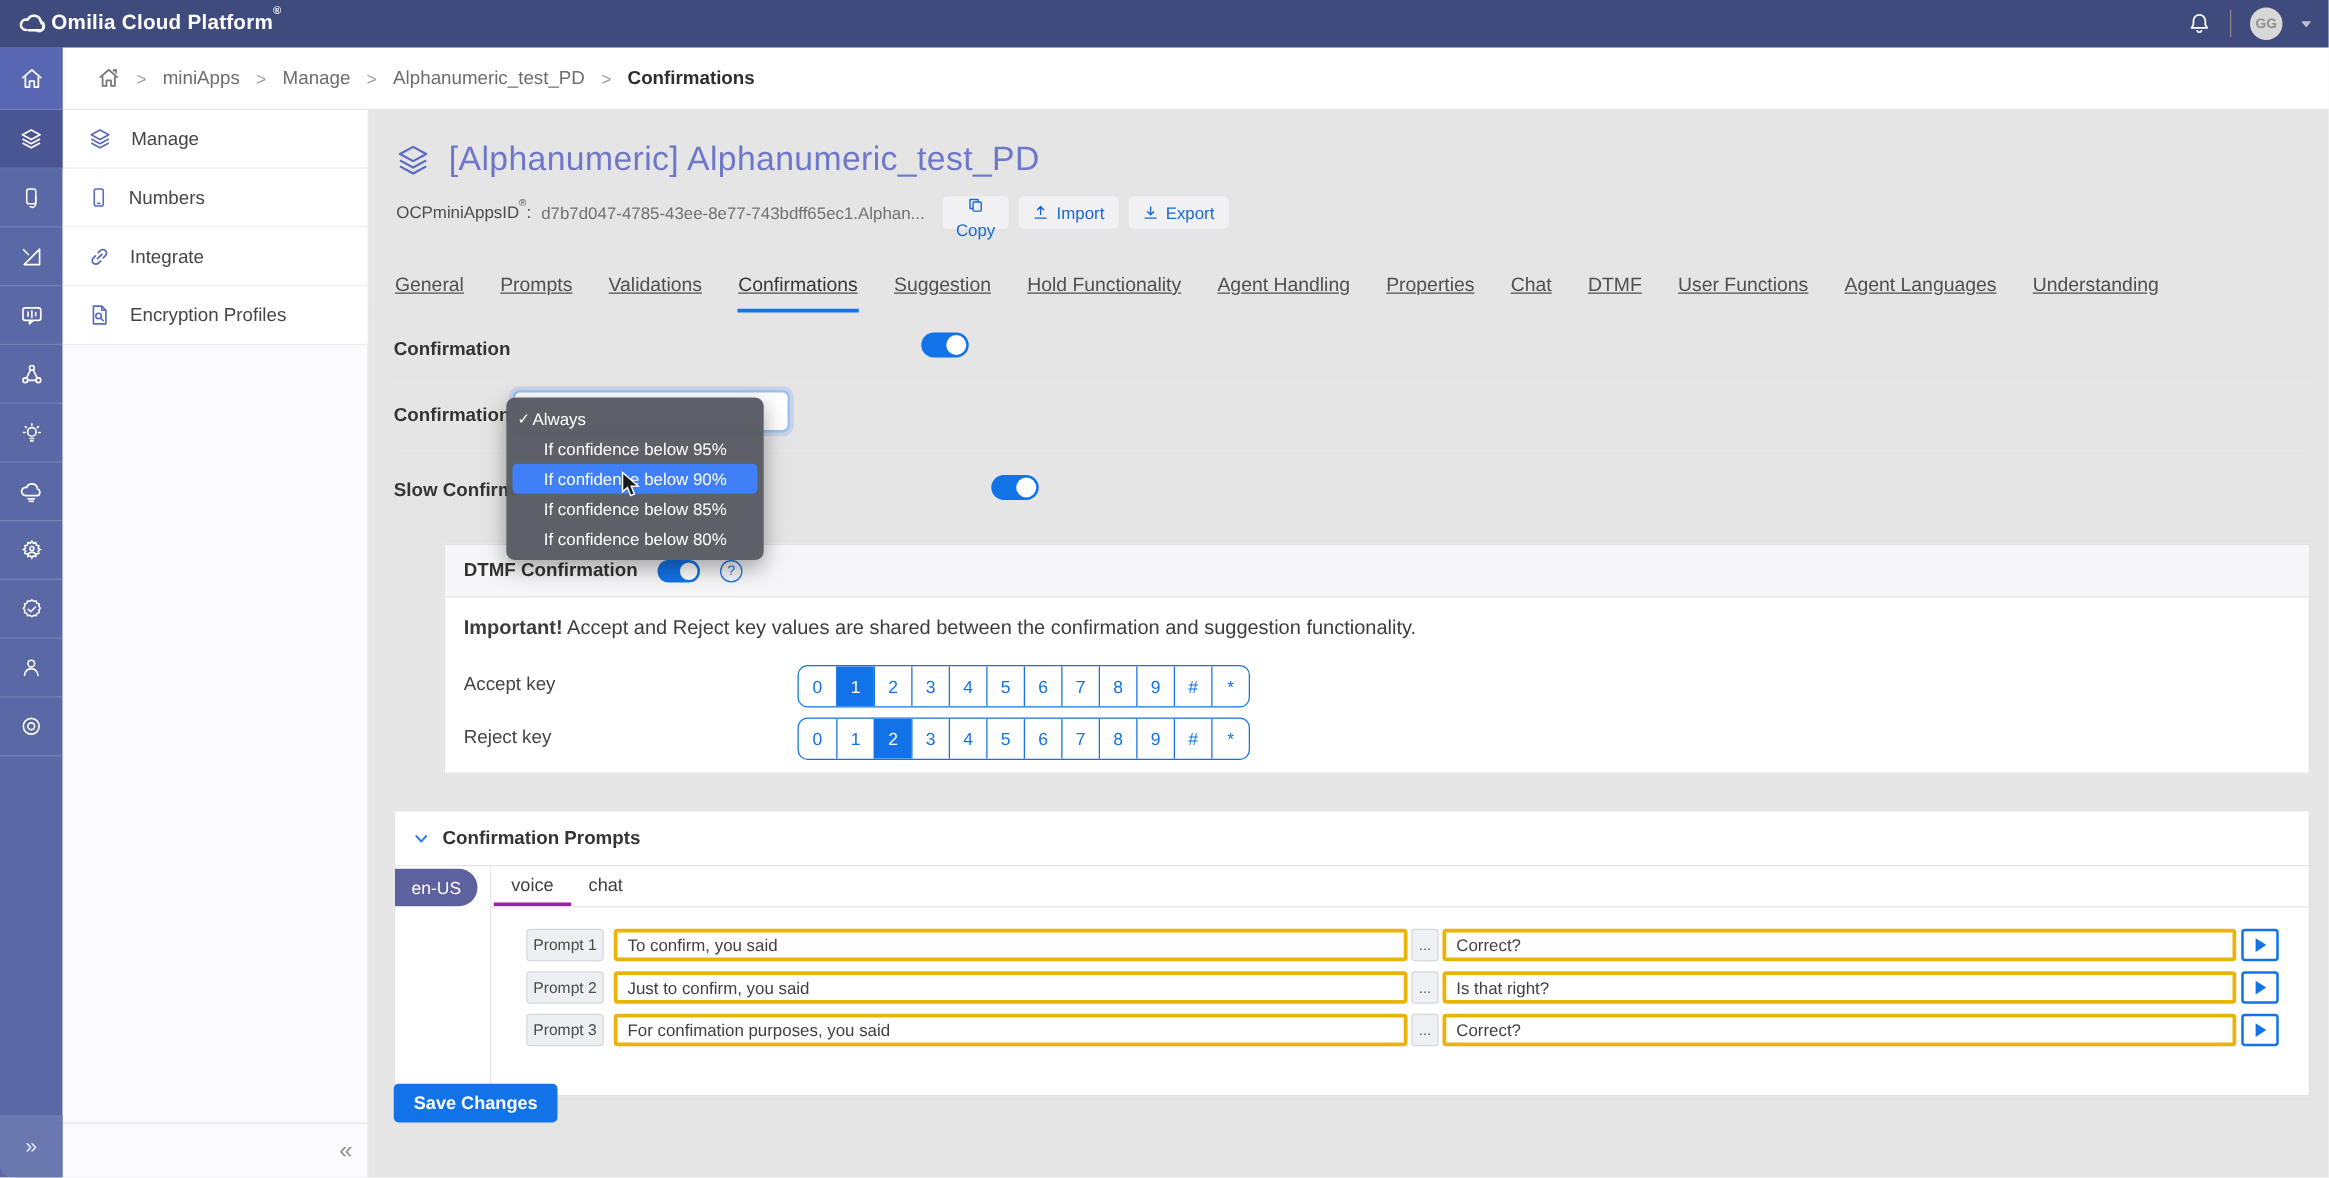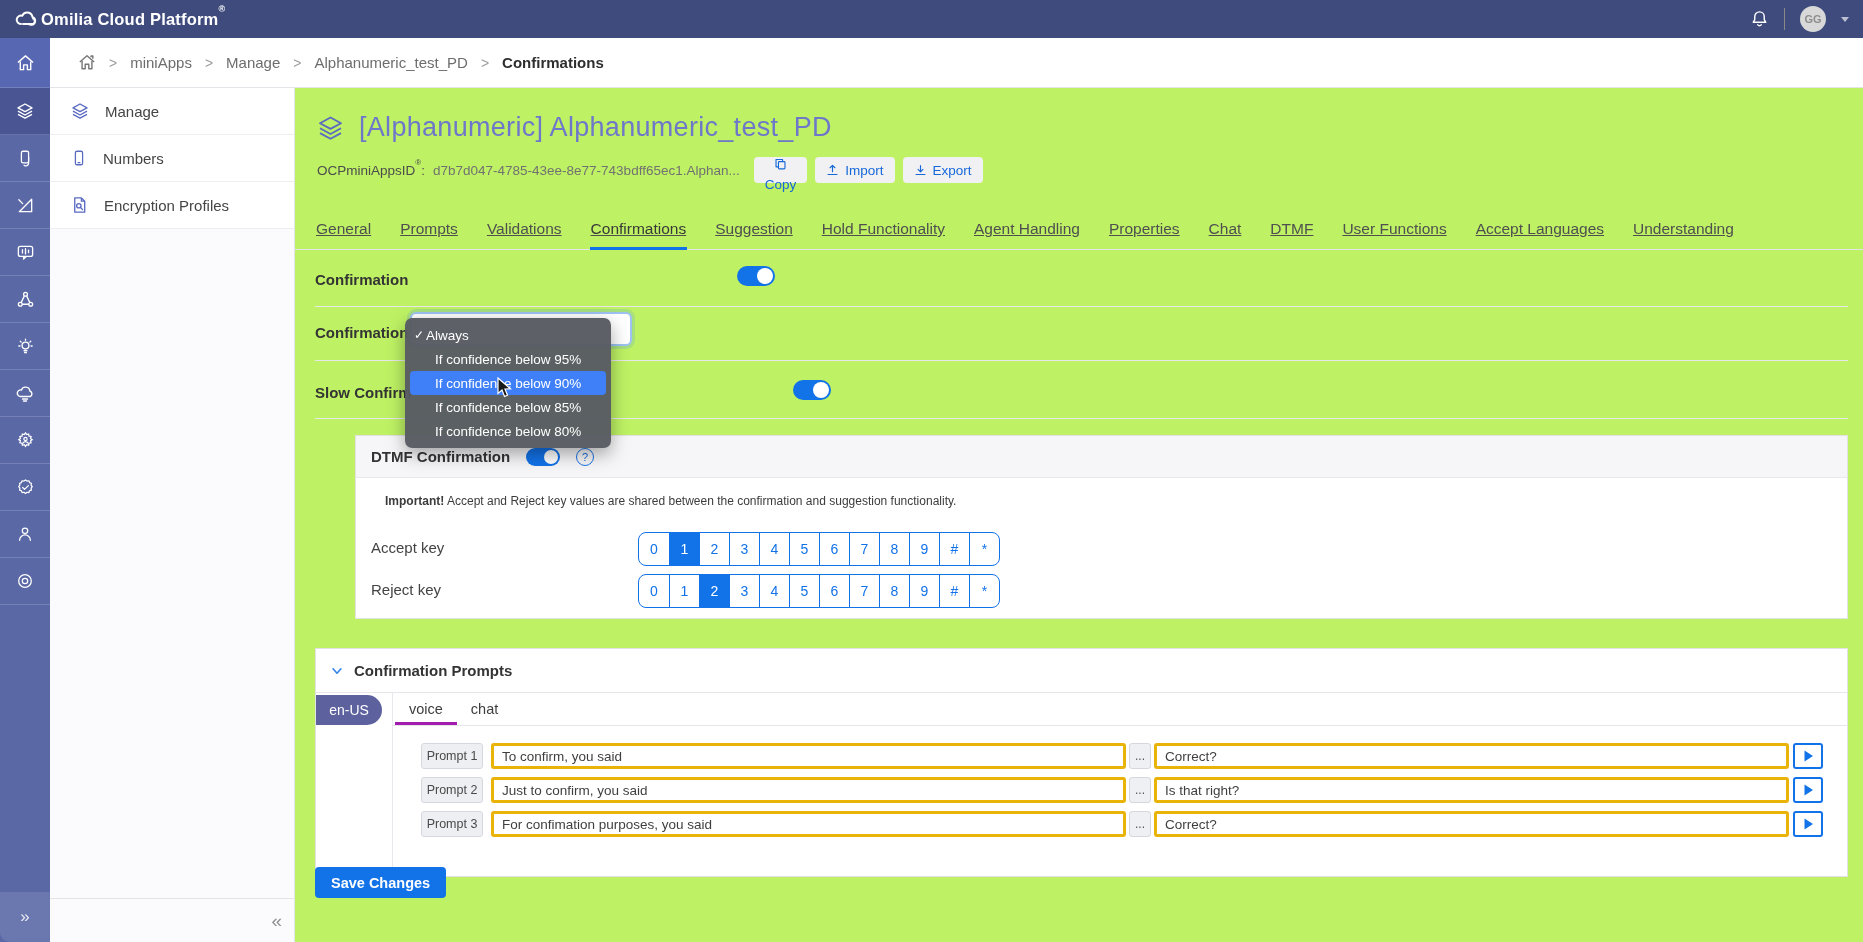--- a/index.html
+++ b/index.html
@@ -42,21 +42,21 @@
   .panel { position:absolute; top:88px; left:50px; width:245px; bottom:0; background:#fbfbfd;
            border-right:1px solid #e3e3e8; z-index:4; }
   .menu-item { height:47px; display:flex; align-items:center; gap:15px; padding-left:20px;
                border-bottom:1px solid #ededf2; font-size:15px; font-weight:500; color:#454545; cursor:pointer; background:#fff; }
   .panel-bottom { position:absolute; bottom:0; left:0; right:0; height:44px; border-top:1px solid #e3e3e8;
                   display:flex; align-items:center; justify-content:flex-end; padding-right:12px;
                   color:#8f8f8f; font-size:19px; }
   .panel-collapse { cursor:pointer; }
 
   
-  .main { position:absolute; top:88px; left:295px; width:1568px; bottom:0; background:#bef264; }
+  .main { position:absolute; top:88px; left:295px; width:1568px; bottom:0; background:#e5e5e5; }
   .title-row { position:absolute; top:24px; left:20px; display:flex; align-items:center; gap:13px; }
   .page-title { font-size:27px; font-weight:500; color:#6e77c9; letter-spacing:.3px; }
   .id-row { position:absolute; top:69px; left:22px; display:flex; align-items:center; gap:8px;
             font-size:13.5px; }
   .id-label { color:#4c4c4c; }
   .id-reg { font-size:8px; vertical-align:super; position:relative; top:-4px; }
   .id-value { color:#717171; }
   .chip-btn { display:flex; align-items:center; gap:6px; height:26px; padding:0 11px; background:#f1f1f4;
               border-radius:4px; color:#1668d9; font-size:13.5px; cursor:pointer; border:none; }
 
@@ -89,21 +89,21 @@
   .cursor { position:absolute; left:497px; top:377px; z-index:60; }
 
   
   .card { position:absolute; left:20px; right:15px; border:1px solid #e2e2e6; background:#fff; }
   .dtmf-card { top:347px; height:184px;margin-left:40px; }
   .dtmf-head { height:42px; background:#f6f6f8; border-bottom:1px solid #e8e8ec; display:flex;
                align-items:center; gap:16px; padding-left:15px; }
   .dtmf-title { font-size:15px; font-weight:bold; color:#343434; }
   .help-icon { width:18px; height:18px; border:1.5px solid #1a73e8; border-radius:50%; color:#1a73e8;
                font-size:11px; display:flex; align-items:center; justify-content:center; cursor:pointer; }
-  .note { position:absolute; left:29px; top:58px; font-size:12px; color:#3c3c3c; }
+  .note { position:absolute; left:15px; top:58px; font-size:16px; color:#3c3c3c; }
   .key-label { position:absolute; left:15px; font-size:15px; color:#434343; line-height:32px; }
   .keygroup { position:absolute; left:282px; display:flex; border:1px solid #1272e8; border-radius:8px;
               overflow:hidden; background:#fff; }
   .key { width:30px; height:32px; line-height:32px; text-align:center; color:#1272e8; font-size:14px;
          border-left:1px solid #1272e8; cursor:pointer; }
   .key:first-child { border-left:none; }
   .key.sel { background:#1272e8; color:#fff; }
 
   
   .prompts-card { top:560px; height:229px; }
@@ -302,20 +302,30 @@
     <span>
         <svg width="18" height="20" viewBox="0 0 20 20" fill="none" stroke="#5a6ac1" stroke-width="1.4" stroke-linecap="round">
           <rect x="6" y="2.5" width="8" height="15" rx="1.8"></rect>
           <path d="M9 15.2 h2"></path>
         </svg>
       </span>
     <span>Numbers</span>
   </div>
   <div class="menu-item">
     <span>
+        <svg width="19" height="19" viewBox="0 0 20 20" fill="none" stroke="#5a6ac1" stroke-width="1.5" stroke-linecap="round">
+          <path d="M8.5 11.5 L12 8"></path>
+          <path d="M9 6.5 l1.8-1.8 a3 3 0 0 1 4.3 4.3 L13.3 10.8"></path>
+          <path d="M11 13.5 l-1.8 1.8 a3 3 0 0 1-4.3-4.3 L6.7 9.2"></path>
+        </svg>
+      </span>
+    <span>Integrate</span>
+  </div>
+  <div class="menu-item">
+    <span>
         <svg width="19" height="20" viewBox="0 0 20 20" fill="none" stroke="#5a6ac1" stroke-width="1.4" stroke-linejoin="round">
           <path d="M5 2.5 h7 l3.5 3.5 V17.5 H5 Z"></path>
           <path d="M12 2.5 V6 h3.5"></path>
           <circle cx="9.3" cy="10.8" r="2.3"></circle>
           <path d="M11 12.5 L13.2 14.7" stroke-linecap="round"></path>
         </svg>
       </span>
     <span>Encryption Profiles</span>
   </div>
   <div class="panel-bottom">
@@ -373,21 +383,21 @@
     <span class="tab">Prompts</span>
     <span class="tab">Validations</span>
     <span class="tab active">Confirmations</span>
     <span class="tab">Suggestion</span>
     <span class="tab">Hold Functionality</span>
     <span class="tab">Agent Handling</span>
     <span class="tab">Properties</span>
     <span class="tab">Chat</span>
     <span class="tab">DTMF</span>
     <span class="tab">User Functions</span>
-    <span class="tab">Accept Languages</span>
+    <span class="tab">Agent Languages</span>
     <span class="tab">Understanding</span>
   </nav>
 
   <div class="row-label" style="top:183px;">Confirmation</div>
   <div class="toggle" style="left:442px; top:178px;"></div>
   <div class="hr" style="top:218px;"></div>
 
   <div class="row-label" style="top:236px;">Confirmation</div>
 
   <div class="hr" style="top:272px;"></div>

